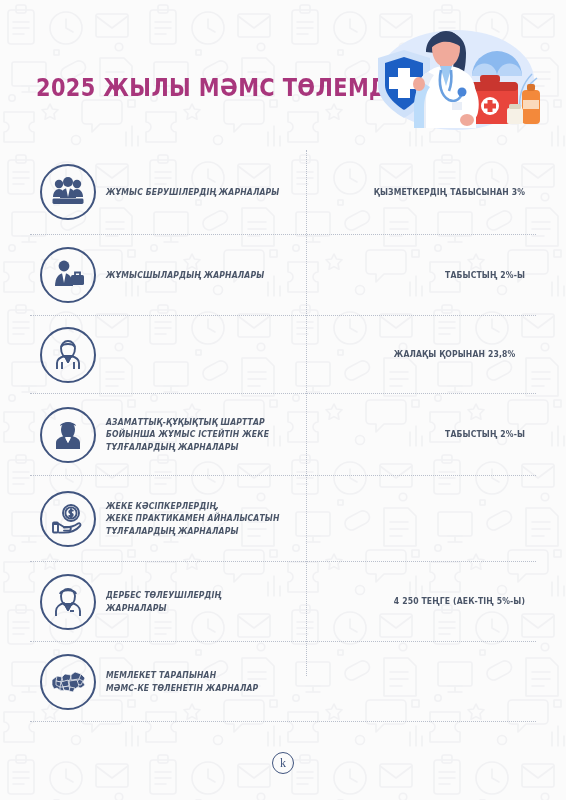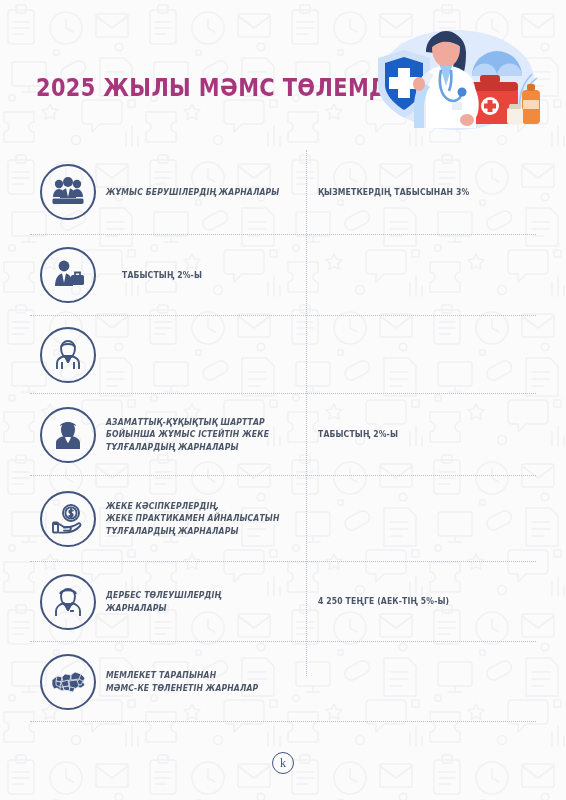--- a/index.html
+++ b/index.html
@@ -94,20 +94,21 @@
   .row-label{
     flex:0 0 196px;
     padding-right:12px;
     box-sizing:border-box;
     font-style:italic;
   }
   .row-value{
     flex:1 1 auto;
     padding-left:16px;
     box-sizing:border-box;
+    text-align:right;
   }
   .cell-text{
     color:#4a5568;
     font-size:9px;
     line-height:12.5px;
     font-weight:bold;
     letter-spacing:.15px;
     font-family:"DejaVu Sans Condensed","Liberation Sans",sans-serif;
     transform:scaleX(.95);
     transform-origin:left center;
@@ -294,38 +295,44 @@
             <g fill="#41557f">
               <circle cx="13" cy="8" r="5.4"></circle>
               <path d="M4 28 c0-8 4-13 9-13 c5 0 9 5 9 13z"></path>
               <path d="M11 15 h4 l-2 10z" fill="#ffffff"></path>
               <rect x="20" y="17" width="13" height="10" rx="1.6"></rect>
               <path d="M24 17 v-2.5 h5 V17" fill="none" stroke="#41557f" stroke-width="1.8"></path>
             </g>
           </svg>
         </div>
       </div>
+      <div class="row-label">
+        <div class="cell-text">ЖҰМЫСШЫЛАРДЫҢ ЖАРНАЛАРЫ</div>
+      </div>
       <div class="row-value">
         <div class="cell-text">ТАБЫСТЫҢ 2%-Ы</div>
       </div>
     </div>
 
     <div class="row" style="height:78px">
       <div class="row-icon">
         <div class="icon-circle">
           <svg width="34" height="34" viewBox="0 0 34 34" aria-hidden="true">
             <g fill="none" stroke="#41557f" stroke-width="1.9" stroke-linejoin="round">
               <path d="M10 10 a7 7 0 0 1 14 0 c0 6-3 10-7 10 c-4 0-7-4-7-10z"></path>
               <path d="M10 9 c2-4 12-4 14 0"></path>
               <path d="M6 31 v-6 c0-4 4-6 8-7 l3 6 l3-6 c4 1 8 3 8 7 v6"></path>
               <path d="M14 18 h6 l-3 6z"></path>
               <path d="M11 24 v7 M23 24 v7"></path>
             </g>
           </svg>
         </div>
+      </div>
+      <div class="row-value">
+        <div class="cell-text">ЖАЛАҚЫ ҚОРЫНАН 23,8%</div>
       </div>
     </div>
 
     <div class="row" style="height:82px">
       <div class="row-icon">
         <div class="icon-circle">
           <svg width="34" height="34" viewBox="0 0 34 34" aria-hidden="true">
             <g fill="#41557f">
               <path d="M10 11 a7 7 0 0 1 14 0 c0 6-3 10-7 10 c-4 0-7-4-7-10z"></path>
               <path d="M9 8 c1-5 15-5 16 0 c-3-2-13-2-16 0z"></path>

